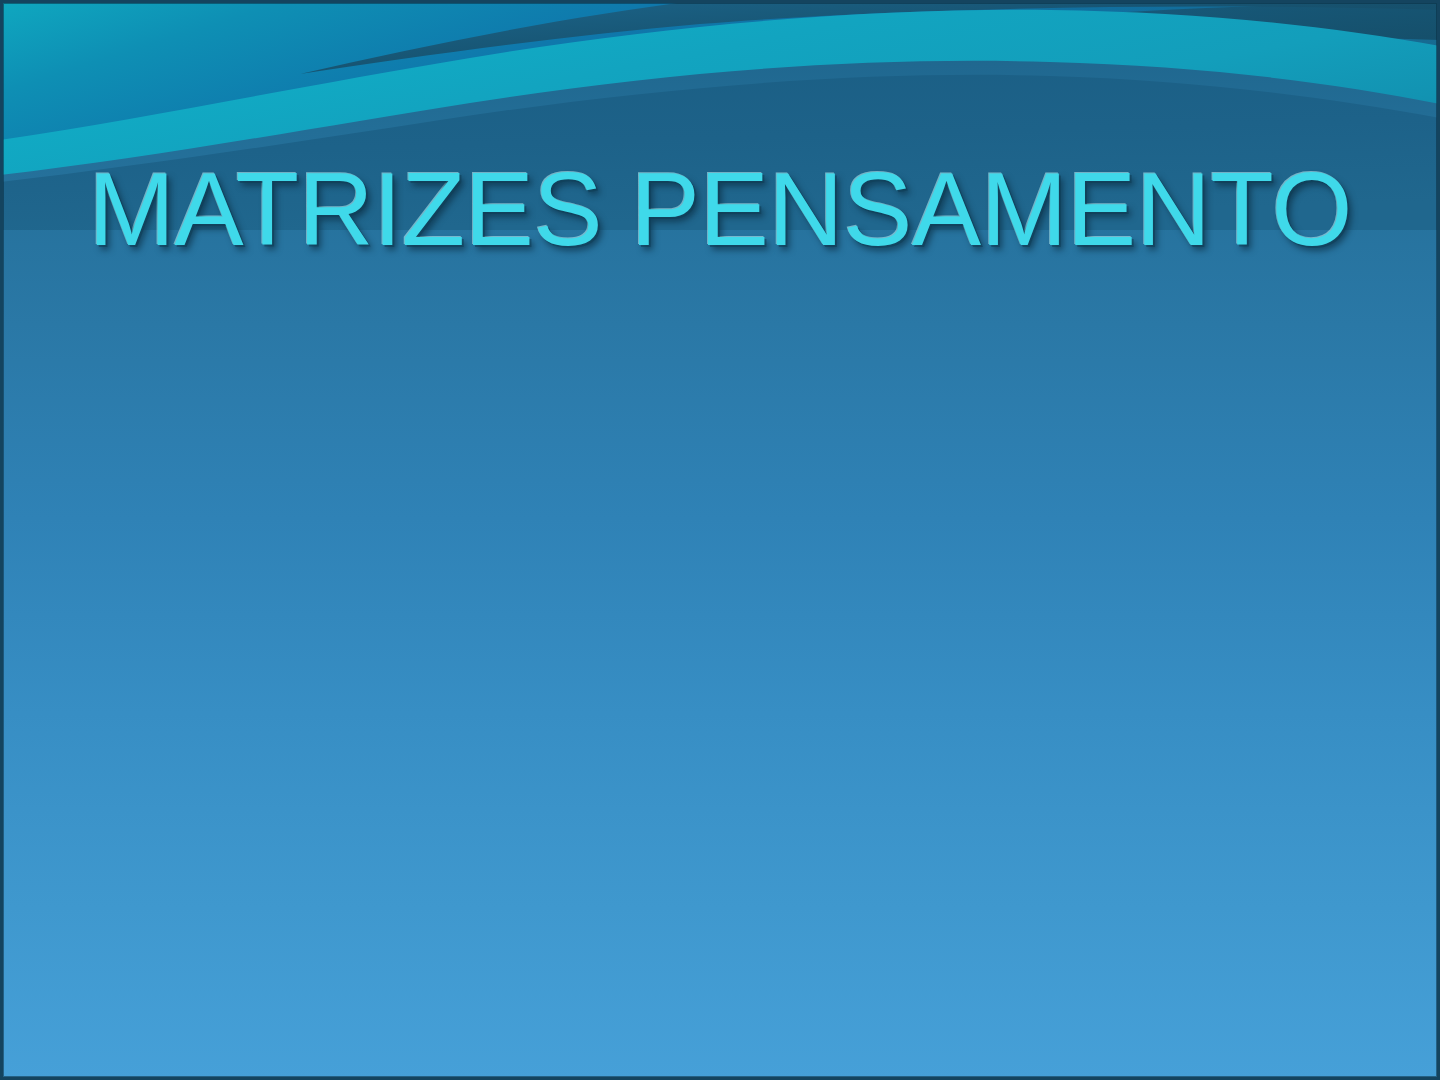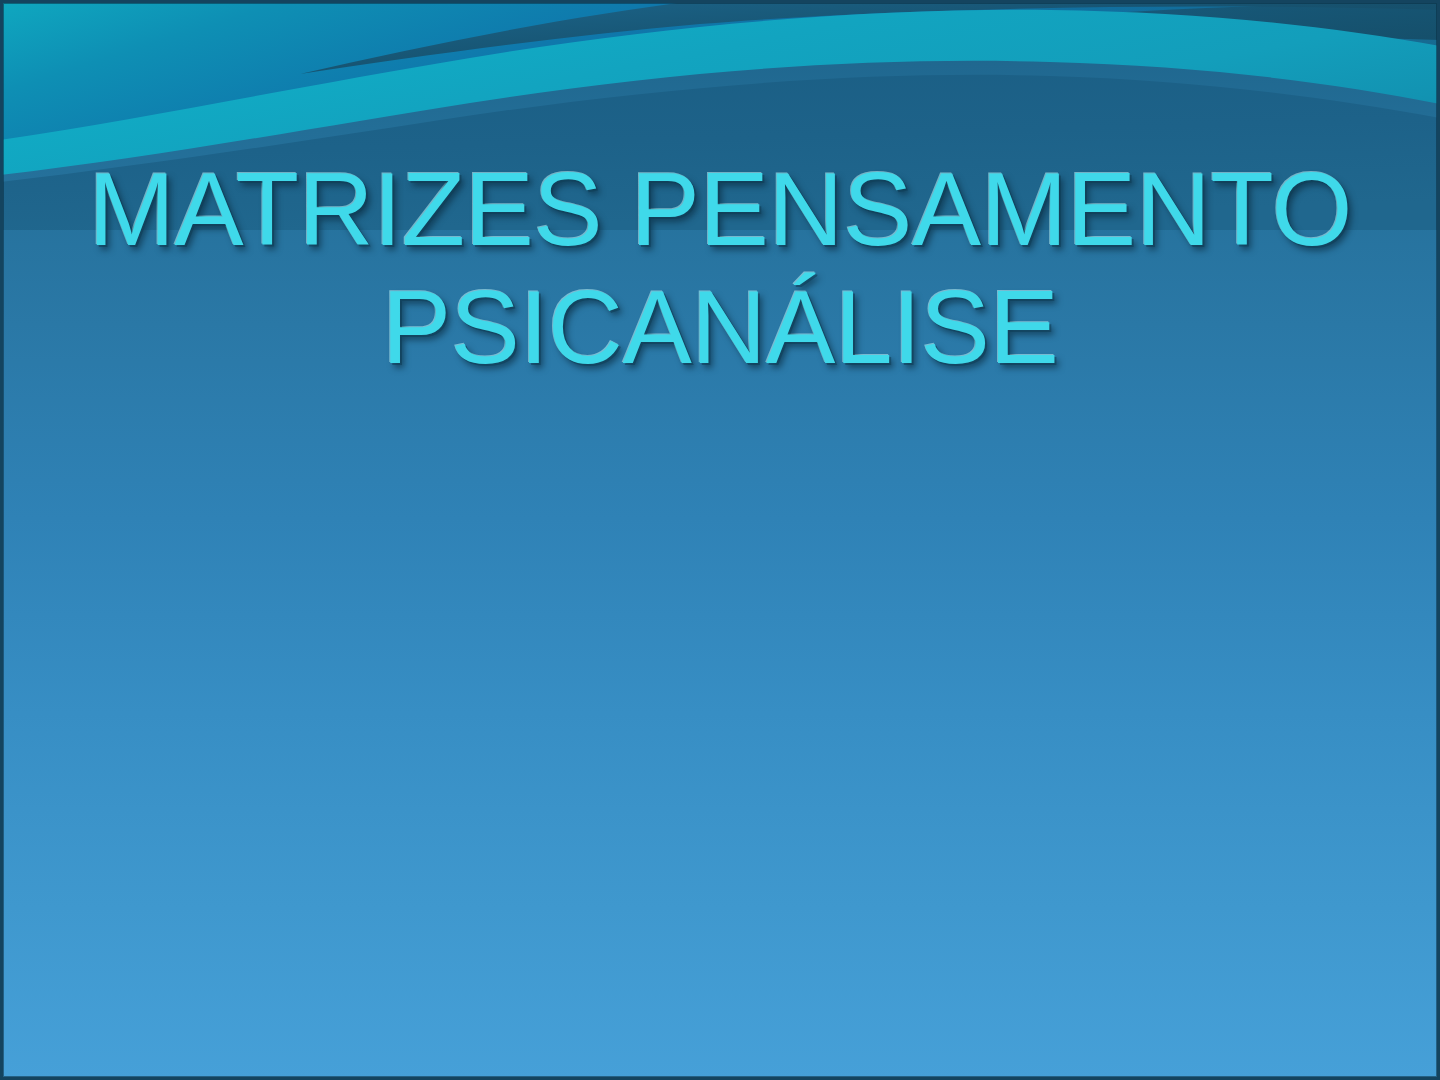--- a/index.html
+++ b/index.html
@@ -154,19 +154,18 @@
 
       <path d="M0,230 H1440 V118
                C1320,96 1190,80 1050,76
                C860,70 650,88 440,120
                C290,143 140,166 0,182 Z" fill="url(#gBody)"></path>
     </svg>
   </div>
 
   <div class="title-block">
     <span class="title-line">MATRIZES PENSAMENTO</span>
-    <span class="title-line">PSICANÁLISE</span>
   </div>
 
   <div class="slide-border"></div>
   <div class="slide-border-inner"></div>
 
 </div>
 
 </body></html>

